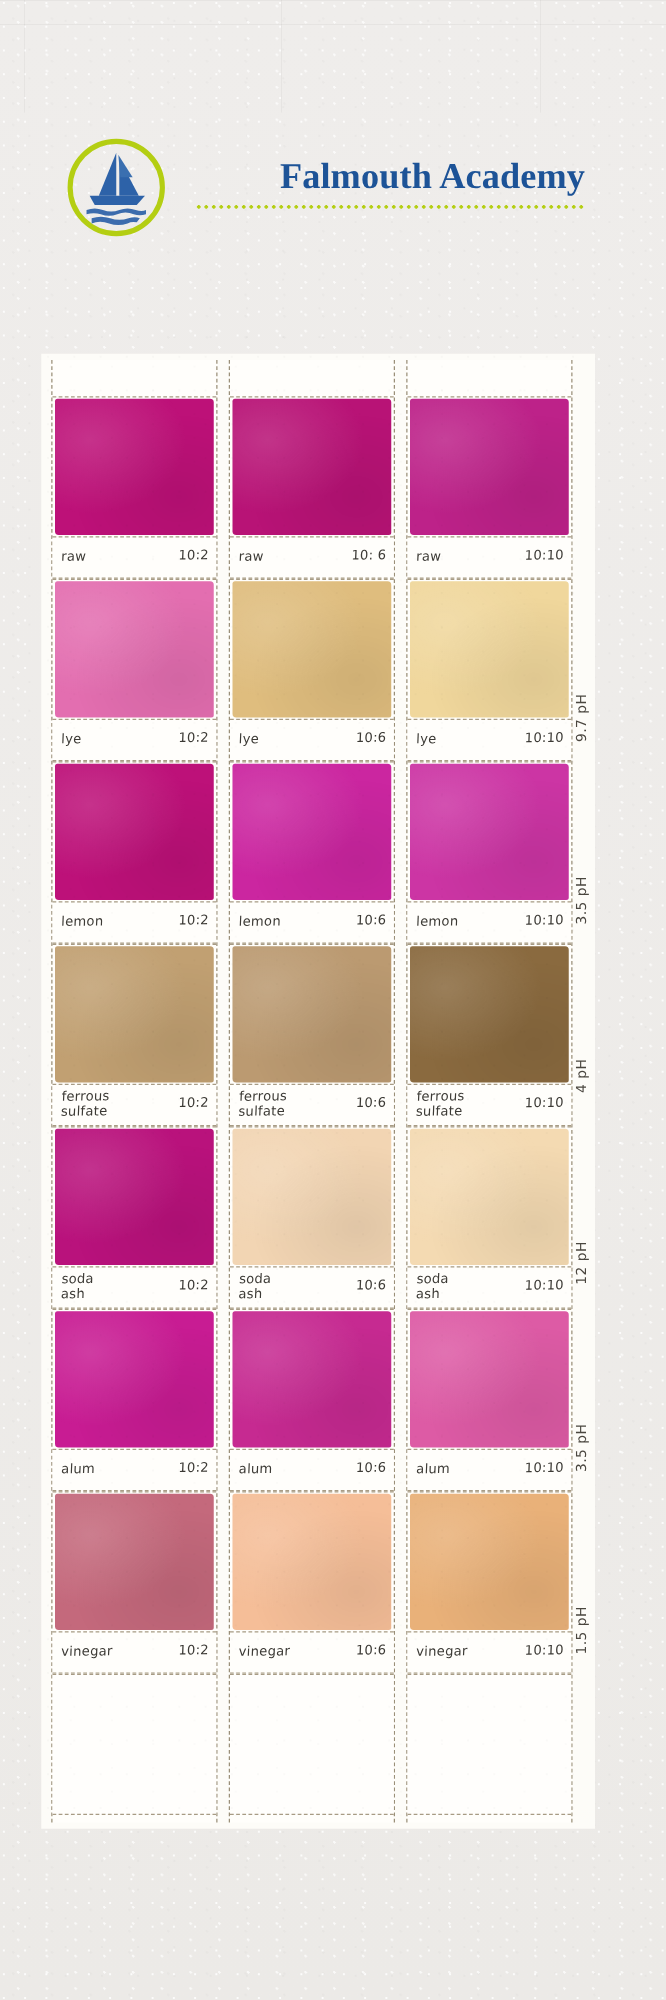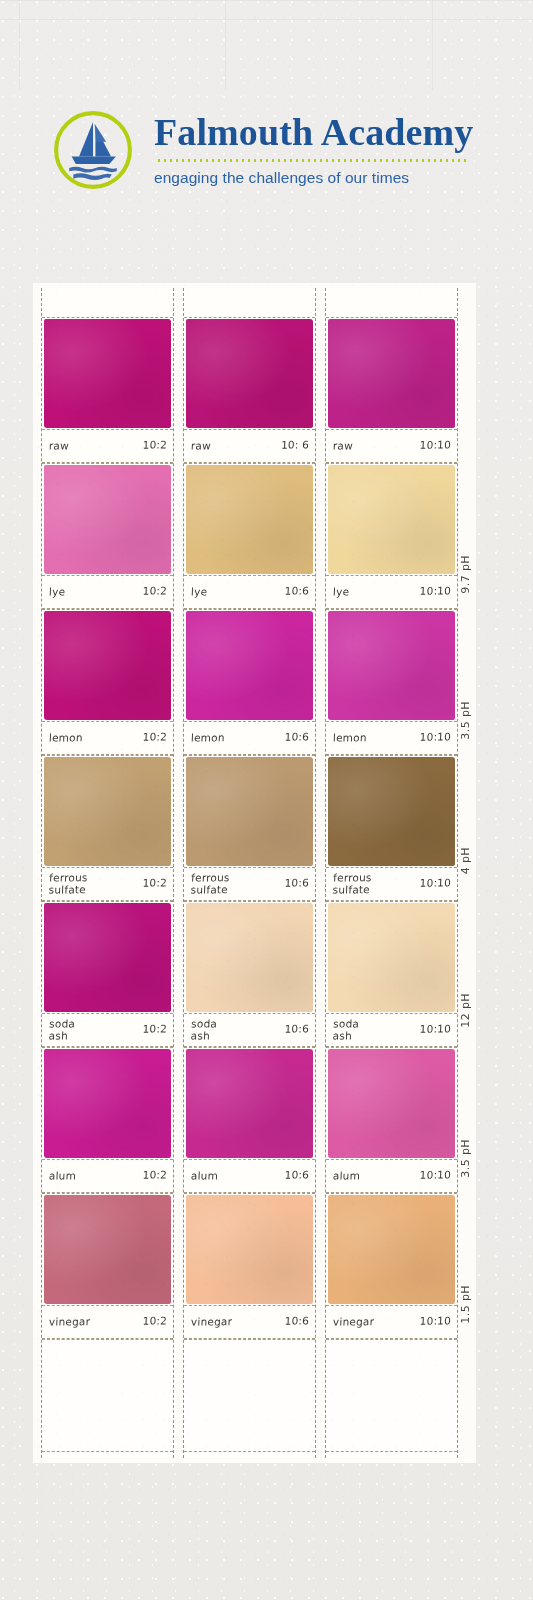--- a/index.html
+++ b/index.html
@@ -55,21 +55,21 @@
   }
   .logo-mark {
     width: 82px; height: 82px;
     flex: 0 0 82px;
     position: relative;
   }
   .logo-text { margin-left: 20px; }
   .school-name {
     font-family: "Liberation Serif", serif;
     font-weight: bold;
-    font-size: 38px;
+    font-size: 29px;
     color: #1d5397;
     letter-spacing: .1px;
     line-height: 1;
     white-space: nowrap;
     text-align: right;
   }
   .dot-rule {
     margin: 8px 0 7px 2px;
     height: 3px;
     width: 312px;
@@ -203,21 +203,20 @@
       <g fill="#2d62a8" opacity=".92">
         <path d="M21 72 q8 -3 16 0 q8 3 16 0 q8 -3 16 0 q6 2 10 0 l0 4 q-6 2 -12 0 q-8 -3 -16 0 q-8 3 -16 0 q-7 -2 -14 0 Z"></path>
         <path d="M26 80 q9 -3 18 0 q9 3 18 0 q6 -2 11 0 l-3 4 q-5 -1 -9 1 q-9 3 -18 0 q-9 -3 -17 0 Z"></path>
       </g>
     </svg>
   </div>
 
   <div class="logo-text">
     <div class="school-name">Falmouth Academy</div>
     <div class="dot-rule"></div>
-    <div class="tagline">engaging the challenges of our times</div>
   </div>
 </div>
 
 <div id="chart-sheet">
   <div class="strips">
     <div class="strip">
         <div class="cell" style="height: 29px;"></div>
         <div class="swatch" style="height: 113px;">
           <div class="paint" style="background: rgb(189, 17, 120);"></div>
         </div>

